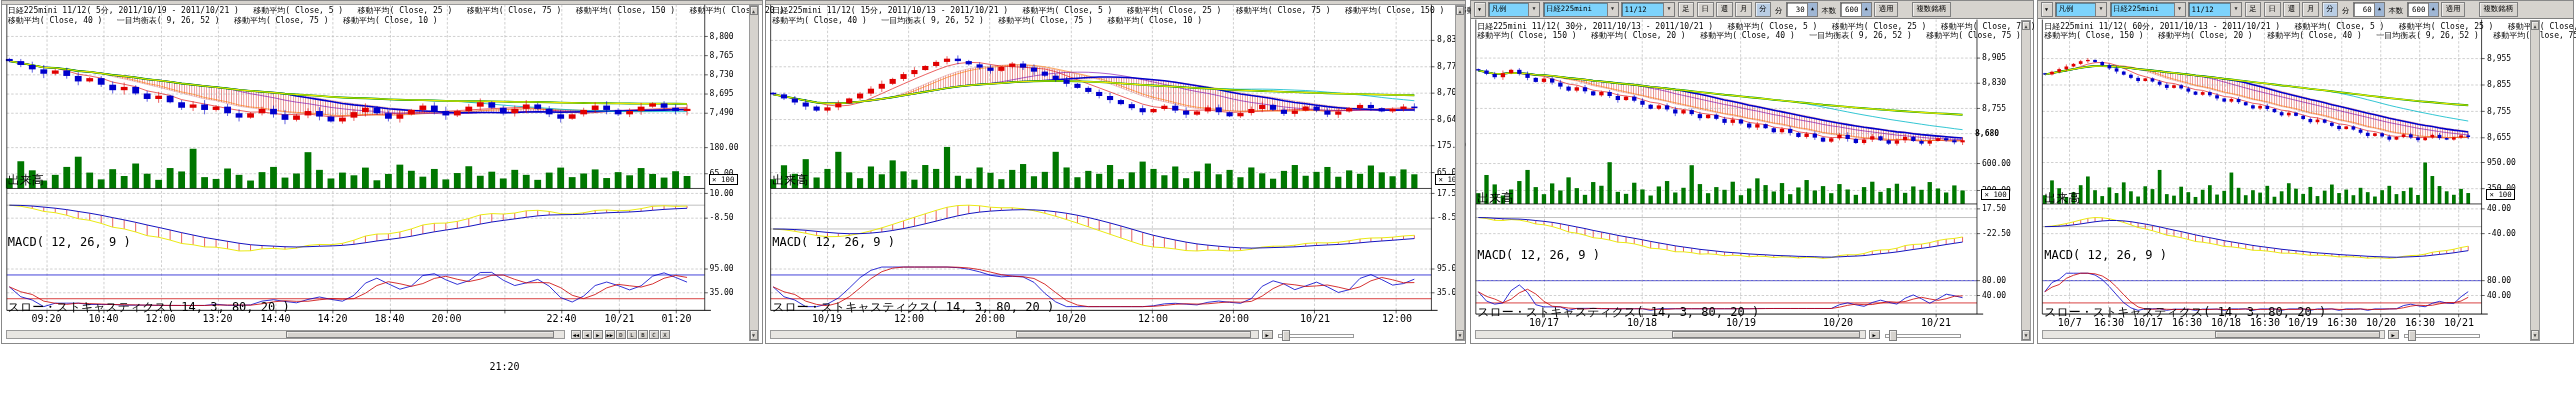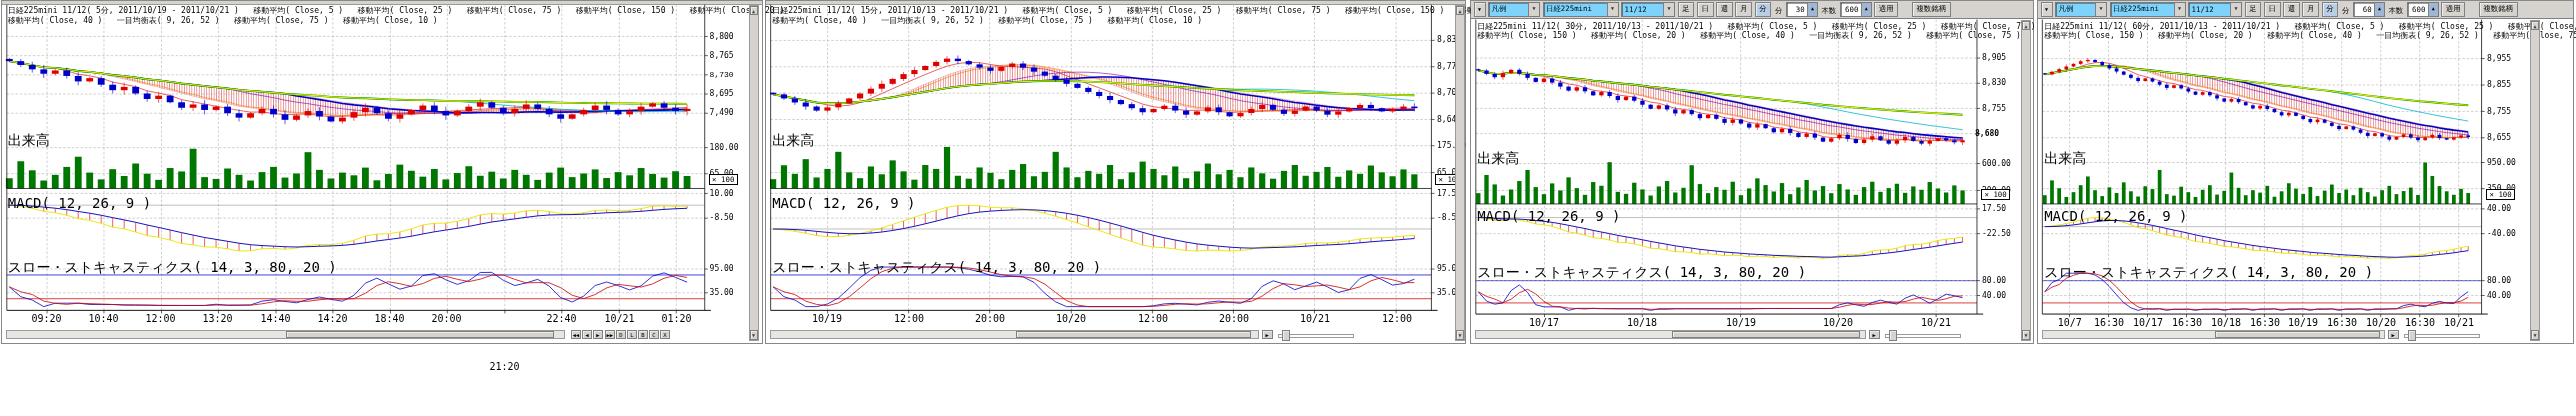--- a/index.html
+++ b/index.html
@@ -1,21 +1,21 @@
 <!DOCTYPE html>
 <html style="font-size:10px"><head>
 <meta charset="utf-8">
 <style>
   html,body{margin:0;padding:0;background:#fff;}
   body{width:2576px;height:416px;overflow:hidden;font-family:"DejaVu Sans Mono",monospace;}
   #screen{position:relative;width:2576px;height:416px;background:#fff;}
   .panel{position:absolute;top:0;height:344px;background:#fff;border:0.6px solid #888;box-sizing:border-box;}
   .sliver{position:absolute;left:0;top:0;right:0;height:2.5px;background:#d6d3ce;border-bottom:0.6px solid #9a9a9a;}
   .hdr{position:absolute;left:6.2px;font-size:8px;color:#000;white-space:pre;z-index:5;}
-  .seclab{position:absolute;font-size:14px;color:#000;white-space:pre;z-index:5;}
+  .seclab{position:absolute;font-size:12px;color:#000;white-space:pre;z-index:5;margin-top:40px;}
   .ticklab{position:absolute;font-size:8px;color:#000;white-space:pre;z-index:5;}
   .timelab{position:absolute;font-size:10px;color:#000;text-align:center;width:40px;z-index:5;}
   .multbox{position:absolute;font-size:7.4px;color:#000;border:0.6px solid #000;background:#fff;padding:0 2.5px;line-height:9.3px;z-index:6;}
   svg{position:absolute;left:0;top:0;}
   .tbar{position:absolute;left:0;top:0;right:0;height:18px;background:#d6d3ce;border-bottom:0.6px solid #808080;display:flex;align-items:flex-end;gap:2.5px;padding:1.2px 2.5px;box-sizing:border-box;z-index:8;}
   .combo{height:13px;background:#7dd3fc;border:0.6px solid #7b7b7b;box-shadow:inset 0.6px 0.6px 0 #404040;display:flex;align-items:center;font-size:7.4px;}
   .combo .ctext{padding:0 2.5px;flex:1;white-space:nowrap;overflow:hidden;}
   .carrow{width:10px;height:100%;background:#d6d3ce;border-left:0.6px solid #808080;font-size:5px;text-align:center;line-height:11.8px;color:#333;}
   .tbtn{height:13px;background:#d6d3ce;border:0.6px solid #808080;box-shadow:inset 0.6px 0.6px 0 #fff;font-size:7.4px;padding:0 3.7px;line-height:11.8px;text-align:center;}
   .tbtn.active{background:#b9cde4;}
@@ -346,21 +346,21 @@
         <line x1="534" y1="500" x2="534" y2="505" stroke="#000" stroke-width="1"></line>
         <line x1="627" y1="500" x2="627" y2="505" stroke="#000" stroke-width="1"></line>
         <line x1="719" y1="500" x2="719" y2="505" stroke="#000" stroke-width="1"></line>
         <line x1="812" y1="500" x2="812" y2="505" stroke="#000" stroke-width="1"></line>
         <line x1="904" y1="500" x2="904" y2="505" stroke="#000" stroke-width="1"></line>
         <line x1="997" y1="500" x2="997" y2="505" stroke="#000" stroke-width="1"></line>
         <line x1="1089" y1="500" x2="1089" y2="505" stroke="#000" stroke-width="1"></line>
       </svg>
       <div class="ticklab" style="left: 708px; top: 30.5px;">8,800</div>
       <div class="ticklab" style="left: 708px; top: 50px;">8,765</div>
-      <div class="ticklab" style="left: 708px; top: 69px; font-family: Liberation Mono, monospace;">8,730</div>
+      <div class="ticklab" style="left: 708px; top: 69px;">8,730</div>
       <div class="ticklab" style="left: 708px; top: 88px;">8,695</div>
       <div class="ticklab" style="left: 708px; top: 107px;">7,490</div>
       <div class="seclab" style="left: 6.2px; top: 131px;">出来高</div>
       <div class="ticklab" style="left: 708px; top: 142px;">180.00</div>
       <div class="ticklab" style="left: 708px; top: 168px;">65.00</div>
       <div class="multbox" style="left: 707px; top: 173px;">× 100</div>
       <div class="seclab" style="left: 6.2px; top: 194px;">MACD( 12, 26, 9 )</div>
       <div class="ticklab" style="left: 708px; top: 188px;">10.00</div>
       <div class="ticklab" style="left: 708px; top: 212px;">-8.50</div>
       <div class="seclab" style="left: 6.2px; top: 258px;">スロー・ストキャスティクス( 14, 3, 80, 20 )</div>

